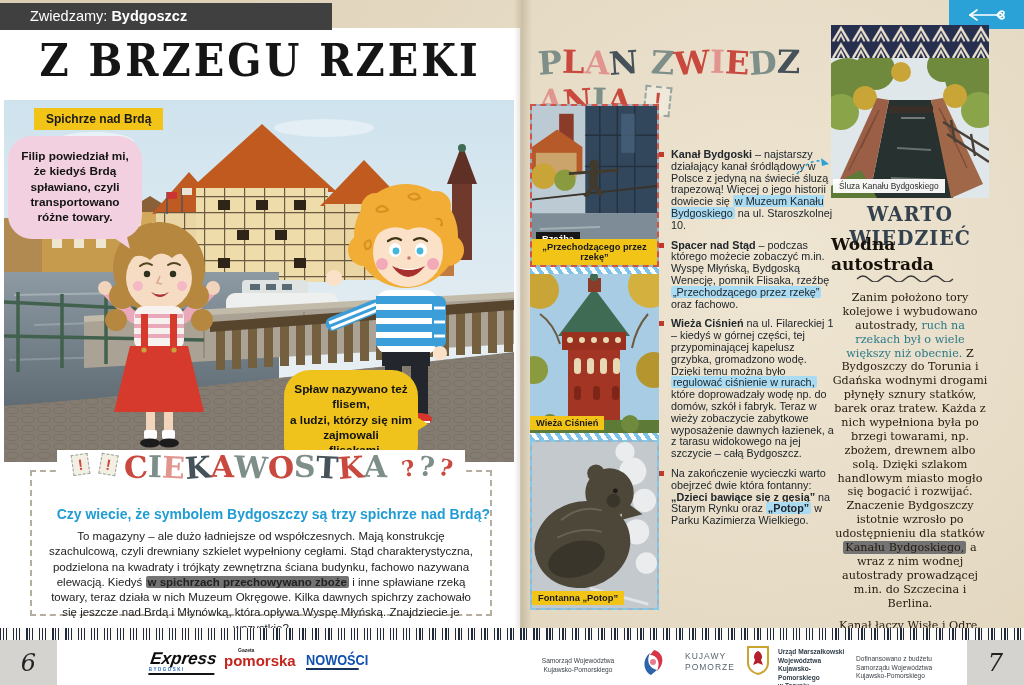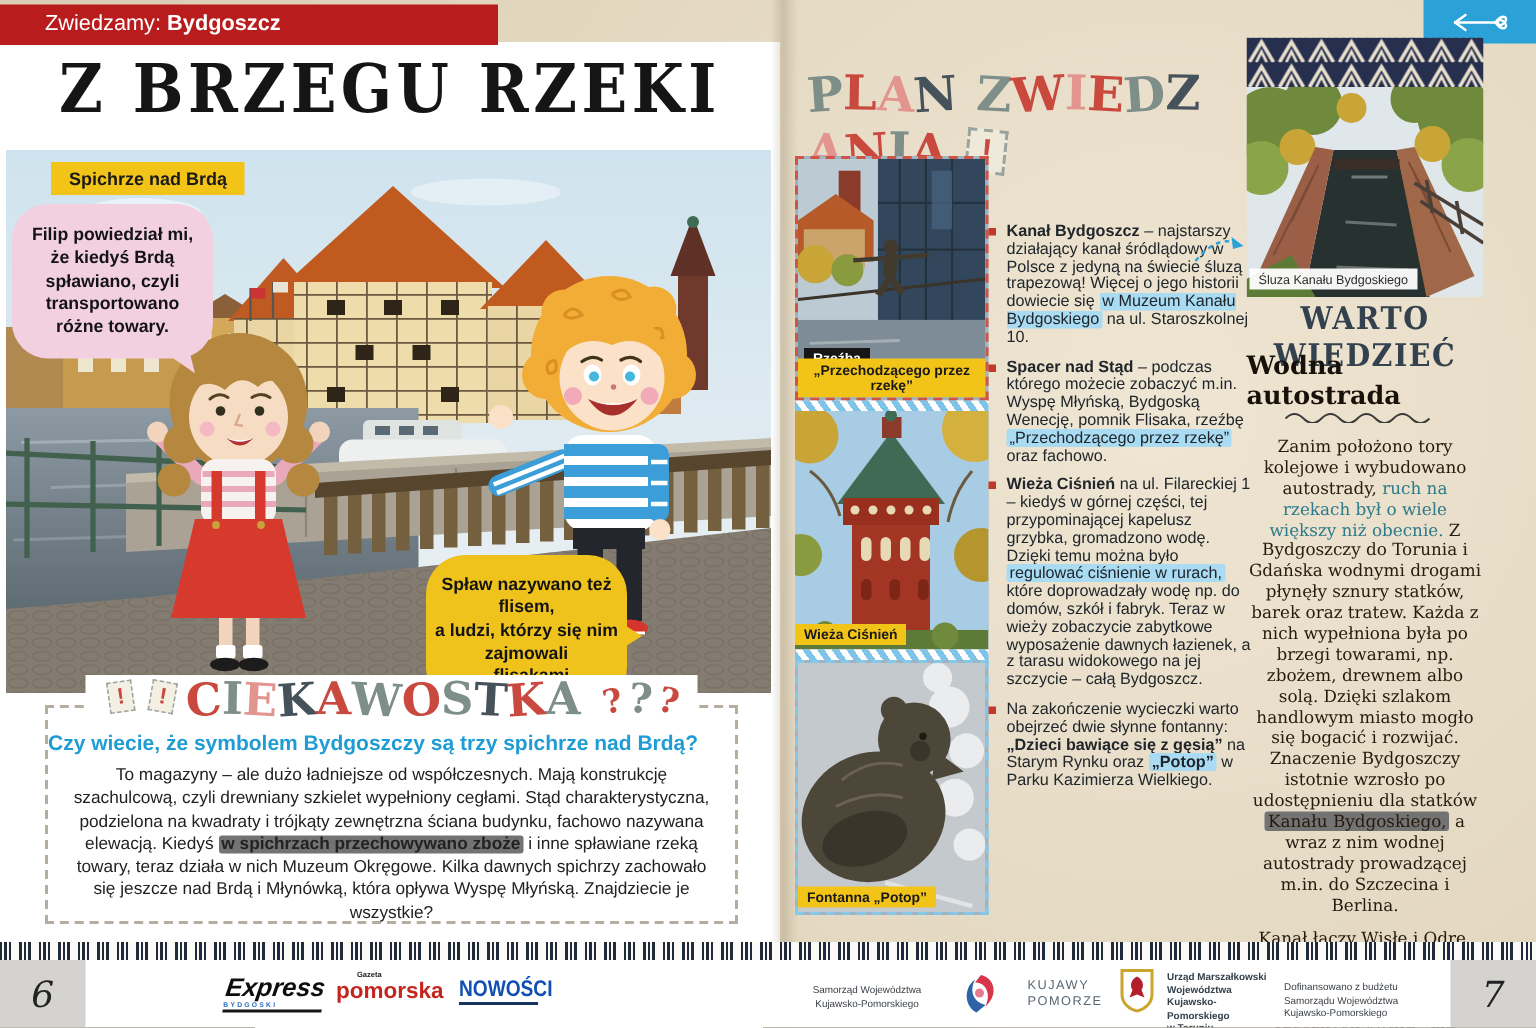--- a/index.html
+++ b/index.html
@@ -7,21 +7,21 @@
         font-family:"Liberation Sans",sans-serif;background:#e9ddc4;}
   
   #page::before{content:"";position:absolute;inset:0;
      background:radial-gradient(circle at 75% 40%, rgba(255,255,255,.25), rgba(120,95,60,.12) 85%);
      pointer-events:none;}
   .abs{position:absolute;}
   .white-page{left:0;top:28px;width:520px;height:600px;background:#fff;}
   .fold{left:514px;top:0;width:18px;height:685px;
         background:linear-gradient(90deg,rgba(0,0,0,0) 0%,rgba(90,70,40,.18) 45%,rgba(0,0,0,0) 100%);}
   
-  .kicker{left:0;top:3px;width:332px;height:27px;background:#b91c1c;color:#fff;
+  .kicker{left:0;top:3px;width:332px;height:27px;background:#404040;color:#fff;
           font-size:14.5px;line-height:27px;padding-left:30px;box-sizing:border-box;}
   .kicker b{font-weight:700;}
   .corner{left:949px;top:0;width:75px;height:29px;background:#2aa2d8;
           display:flex;align-items:center;justify-content:center;}
   .main-title{left:0;top:33px;width:520px;text-align:center;
       font-family:"DejaVu Serif",serif;font-weight:700;font-size:40px;letter-spacing:3px;
       color:#151515;transform:scaleY(1.12);transform-origin:top;}
   
   .scene{left:4px;top:100px;width:510px;height:362px;overflow:hidden;}
   .ylabel{background:#f2c417;color:#191919;font-weight:700;}
@@ -50,21 +50,21 @@
   .fact-letters span{font-size:30px;}
   .stamp{display:inline-block;font-size:15px;font-weight:800;color:#c9493f;
          border:1px dashed #9aa49f;padding:1px 5px;background:#f4efe3;margin:0 3px;
          transform:rotate(-8deg);vertical-align:8px;}
   .stamp2{transform:rotate(10deg);}
   .qmarks{display:inline-block;margin-left:10px;vertical-align:2px;}
   .qmarks span{font-family:"DejaVu Serif",serif;font-weight:800;display:inline-block;}
   .qm1{color:#c9493f;font-size:22px;transform:rotate(-12deg);}
   .qm2{color:#7e8e89;font-size:27px;transform:rotate(6deg);}
   .qm3{color:#c9493f;font-size:23px;transform:rotate(14deg);}
-  .fact-q{margin-top:15px;text-align:left;color:#1f9cd4;font-weight:800;font-size:14px;}
+  .fact-q{margin-top:34px;text-align:right;color:#1f9cd4;font-weight:800;font-size:14px;}
   .fact-body{margin:7px auto 0;width:436px;font-size:11.5px;line-height:1.33;text-align:center;color:#222;}
   .seg-b{font-weight:800;}
   .seg-hb{background:#a9dbf2;padding:0 2px;border-radius:2px;}
   .seg-hp{background:#737373;padding:0 2px;border-radius:2px;}
   .seg-t{color:#2c7a8a;}
   
   .plan-title{left:538px;top:44px;width:280px;}
   .plan-letters span{font-size:32px;}
   .bang{display:inline-block;margin-left:8px;border:2px dashed #9aa49f;background:#efe9da;
         color:#c9493f;font-weight:800;font-size:22px;padding:0 8px;transform:rotate(6deg);
@@ -492,33 +492,33 @@
       <circle cx="86" cy="50" r="2.5" fill="#1e1b14"></circle>
       <line x1="60" y1="150" x2="120" y2="166" stroke="#fff" opacity=".5" stroke-width="3"></line>
     </svg>
     <span class="mp-label ylabel mp-label-bl">Fontanna „Potop”</span>
   </div>
 
 
   <div class="abs plan-list">
     <div class="plan-item">
       <span class="bullet"></span>
-      <span><span class="seg-b">Kanał Bydgoszcz</span><span> – najstarszy działający kanał śródlądowy w Polsce z jedyną na świecie śluzą trapezową! Więcej o jego historii dowiecie się </span><span class="seg-hb">w Muzeum Kanału Bydgoskiego</span><span> na ul. Staroszkolnej 10.</span></span>
+      <span><span class="seg-b">Kanał Bydgoski</span><span> – najstarszy działający kanał śródlądowy w Polsce z jedyną na świecie śluzą trapezową! Więcej o jego historii dowiecie się </span><span class="seg-hb">w Muzeum Kanału Bydgoskiego</span><span> na ul. Staroszkolnej 10.</span></span>
     </div>
     <div class="plan-item">
       <span class="bullet"></span>
       <span><span class="seg-b">Spacer nad Stąd</span><span> – podczas którego możecie zobaczyć m.in. Wyspę Młyńską, Bydgoską Wenecję, pomnik Flisaka, rzeźbę </span><span class="seg-hb">„Przechodzącego przez rzekę”</span><span> oraz fachowo.</span></span>
     </div>
     <div class="plan-item">
       <span class="bullet"></span>
       <span><span class="seg-b">Wieża Ciśnień</span><span> na ul. Filareckiej 1 – kiedyś w górnej części, tej przypominającej kapelusz grzybka, gromadzono wodę. Dzięki temu można było </span><span class="seg-hb">regulować ciśnienie w rurach,</span><span> które doprowadzały wodę np. do domów, szkół i fabryk. Teraz w wieży zobaczycie zabytkowe wyposażenie dawnych łazienek, a z tarasu widokowego na jej szczycie – całą Bydgoszcz.</span></span>
     </div>
     <div class="plan-item">
       <span class="bullet"></span>
-      <span><span>Na zakończenie wycieczki warto obejrzeć dwie słynne fontanny: </span><span class="seg-b">„Dzieci bawiące się z gęsią”</span><span> na Starym Rynku oraz </span><span class="seg-b seg-hb">„Potop”</span><span> w Parku Kazimierza Wielkiego.</span></span>
+      <span><span>Na zakończenie wycieczki warto obejrzeć dwie która fontanny: </span><span class="seg-b">„Dzieci bawiące się z gęsią”</span><span> na Starym Rynku oraz </span><span class="seg-b seg-hb">„Potop”</span><span> w Parku Kazimierza Wielkiego.</span></span>
     </div>
   </div>
 
   <div class="abs arrow-dash">
     <svg width="36" height="24" viewBox="0 0 36 24">
       <path d="M2,21 Q16,4 29,9" stroke="#2aa2d8" stroke-width="1.6" fill="none" stroke-dasharray="3,3"></path>
       <polygon points="34,11 26,5 27,13" fill="#2aa2d8"></polygon>
     </svg>
   </div>
 

